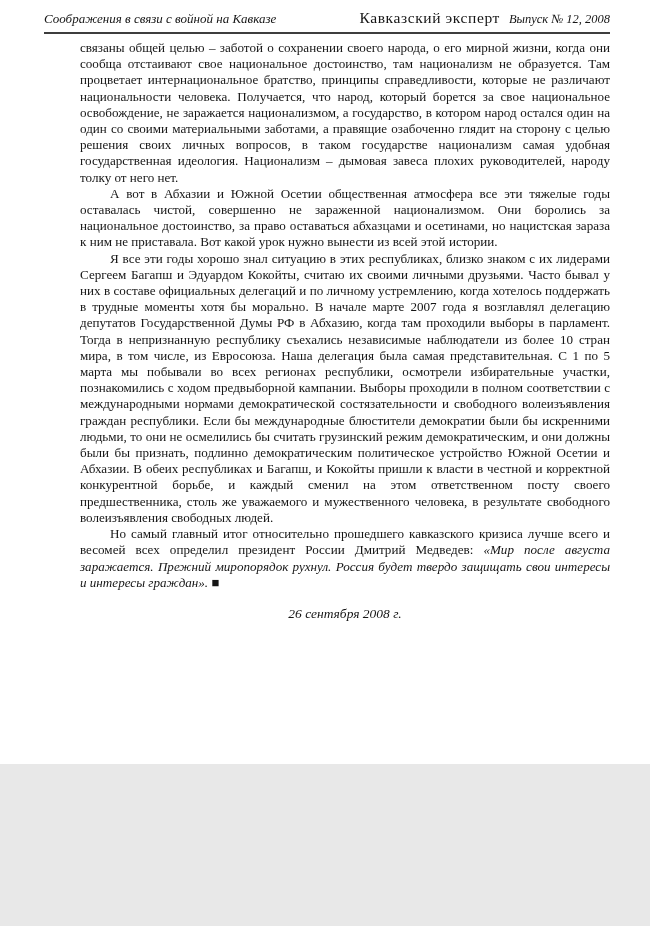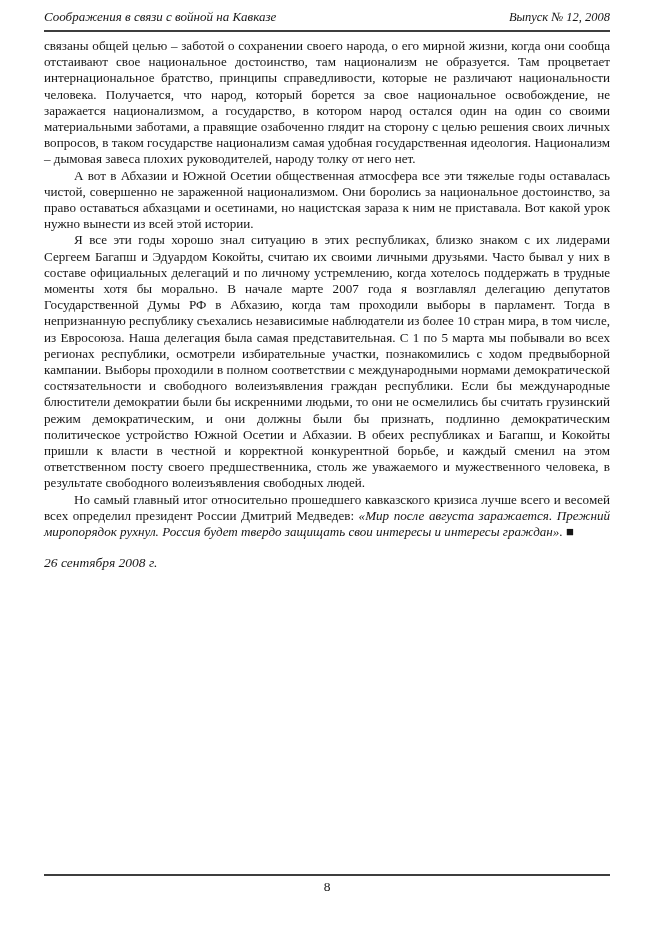--- a/index.html
+++ b/index.html
@@ -1,19 +1,19 @@
 <!DOCTYPE html>
 <html lang="ru"><head>
 <meta charset="utf-8">
 <style>
   html, body { margin: 0; padding: 0; background: #e8e8e8; }
   .page {
     position: relative;
     width: 650px;
-    height: 926px;
+    height: 764px;
     margin: 0 auto;
     background: #ffffff;
     color: #151515;
     font-family: "Liberation Serif", "DejaVu Serif", serif;
     overflow: hidden;
     box-sizing: border-box;
   }
   .content {
     padding: 9px 40px 0 44px;
   }
@@ -43,31 +43,32 @@
     font-style: italic;
     font-size: 12.5px;
     text-align: right;
   }
   .body-text {
     margin-top: 6px;
     font-size: 13.1px;
     line-height: 16.2px;
     text-align: justify;
     hyphens: auto;
+    margin-left: 36px;
   }
   .para {
     margin: 0;
     text-indent: 30px;
   }
   .para.no-indent { text-indent: 0; }
   .quote-italic { font-style: italic; }
   .end-mark { font-style: normal; }
   .date-line {
     margin-top: 15px;
-    text-align: left;
+    text-align: center;
     font-style: italic;
     font-size: 13.5px;
   }
   .page-footer {
     position: absolute;
     left: 44px;
     right: 40px;
     top: 874px;
     border-top: 2px solid #3d3d3d;
     text-align: center;
@@ -80,20 +81,21 @@
 </style>
 </head>
 <body>
 
 <div class="page">
   <div class="content">
 
     <div class="page-header">
       <span class="header-left">Соображения в связи с войной на Кавказе</span>
       <span class="header-right">
+        <span class="journal-name">Кавказский эксперт</span>
         <span class="issue-label">Выпуск № 12, 2008</span>
       </span>
     </div>
 
     <div class="body-text">
       <p class="para no-indent">связаны общей целью – заботой о сохранении своего народа, о его мирной жизни, когда они сообща отстаивают свое национальное достоинство, там национализм не образуется. Там процветает интернациональное братство, принципы справедливости, которые не различают национальности человека. Получается, что народ, который борется за свое национальное освобождение, не заражается национализмом, а государство, в котором народ остался один на один со своими материальными заботами, а правящие озабоченно глядит на сторону с целью решения своих личных вопросов, в таком государстве национализм самая удобная государственная идеология. Национализм – дымовая завеса плохих руководителей, народу толку от него нет.</p>
       <p class="para">А вот в Абхазии и Южной Осетии общественная атмосфера все эти тяжелые годы оставалась чистой, совершенно не зараженной национализмом. Они боролись за национальное достоинство, за право оставаться абхазцами и осетинами, но нацистская зараза к ним не приставала. Вот какой урок нужно вынести из всей этой истории.</p>
       <p class="para">Я все эти годы хорошо знал ситуацию в этих республиках, близко знаком с их лидерами Сергеем Багапш и Эдуардом Кокойты, считаю их своими личными друзьями. Часто бывал у них в составе официальных делегаций и по личному устремлению, когда хотелось поддержать в трудные моменты хотя бы морально. В начале марте 2007 года я возглавлял делегацию депутатов Государственной Думы РФ в Абхазию, когда там проходили выборы в парламент. Тогда в непризнанную республику съехались независимые наблюдатели из более 10 стран мира, в том числе, из Евросоюза. Наша делегация была самая представительная. С 1 по 5 марта мы побывали во всех регионах республики, осмотрели избирательные участки, познакомились с ходом предвыборной кампании. Выборы проходили в полном соответствии с международными нормами демократической состязательности и свободного волеизъявления граждан республики. Если бы международные блюстители демократии были бы искренними людьми, то они не осмелились бы считать грузинский режим демократическим, и они должны были бы признать, подлинно демократическим политическое устройство Южной Осетии и Абхазии. В обеих республиках и Багапш, и Кокойты пришли к власти в честной и корректной конкурентной борьбе, и каждый сменил на этом ответственном посту своего предшественника, столь же уважаемого и мужественного человека, в результате свободного волеизъявления свободных людей.</p>
       <p class="para">
         <span>Но самый главный итог относительно прошедшего кавказского кризиса лучше всего и весомей всех определил президент России Дмитрий Медведев:</span>

